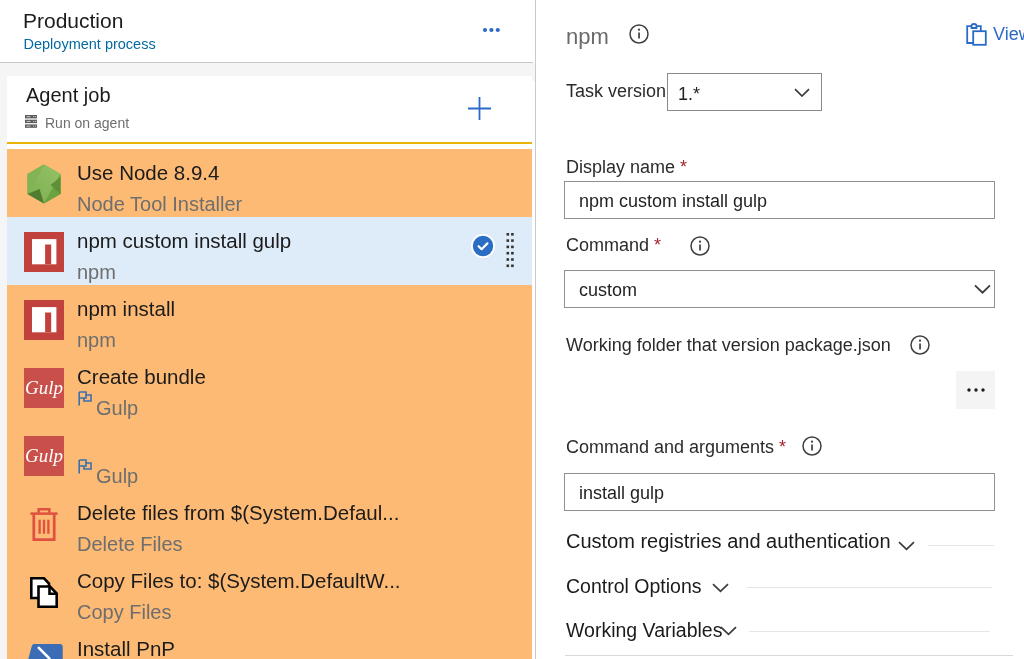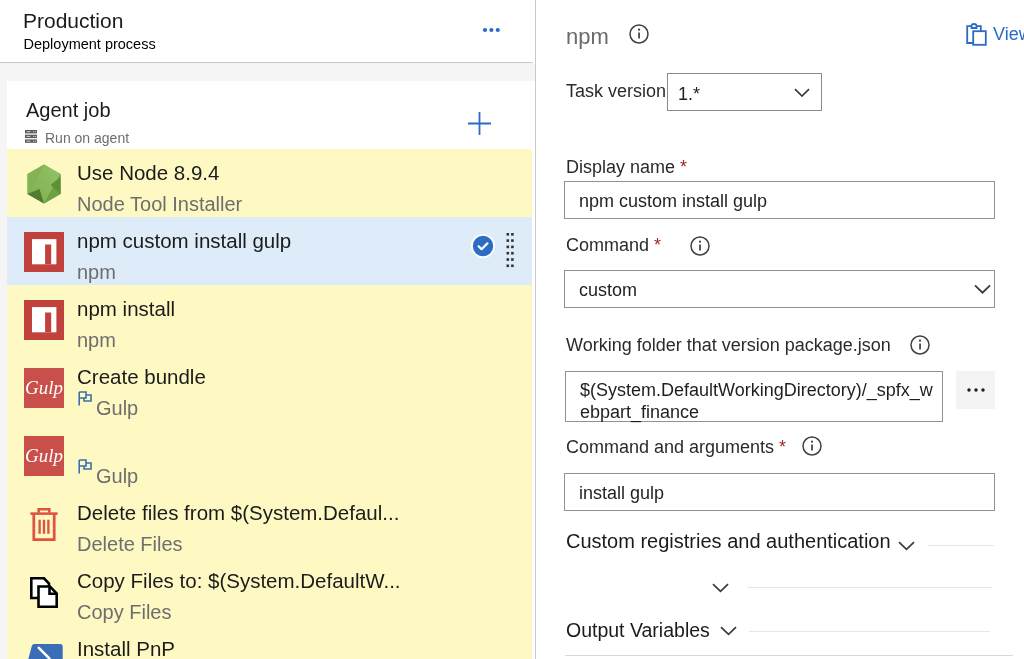--- a/index.html
+++ b/index.html
@@ -5,21 +5,21 @@
   * { margin:0; padding:0; box-sizing:border-box; }
   html,body { width:1024px; height:659px; overflow:hidden; background:#fff;
     font-family:"Liberation Sans", sans-serif; }
   #page { position:relative; width:1024px; height:659px; background:#fff; }
   .abs { position:absolute; }
   
   #left { position:absolute; left:0; top:0; width:534.5px; height:659px; background:#fff;text-decoration:underline; }
   #lhead { position:absolute; left:0; top:0; width:533px; height:63px; background:#fff; border-bottom:1px solid #c9c9c9; }
   .card { position:absolute; left:7px; width:525px; background:#fff; }
   .t20 { font-size:20px; color:#1b1b1b; }
-  .row { position:absolute; left:7px; width:525px; height:68px; background:#fef9c3; }
+  .row { position:absolute; left:7px; width:525px; height:68px; background:#fdba74; }
   .row.sel { background:#deecf9; }
   .ricon { position:absolute; left:17px; top:15px; }
   .rtitle { position:absolute; left:70px; top:11.5px; font-size:20.5px; color:#1b1b1b; white-space:nowrap; }
   .rsub { position:absolute; left:70px; top:44px; font-size:20px; color:#6e6e6e; white-space:nowrap; }
   
   #right { position:absolute; left:535px; top:0; width:489px; height:659px; background:#fff; }
   .lbl { position:absolute; font-size:18px; color:#2b2b2b; white-space:nowrap;text-align:center; }
   .red { color:#a4262c; }
   .inp { position:absolute; border:1px solid #919191; background:#fff; font-size:18px; color:#201f1e; }
   .inp span { position:absolute; left:14px; }
@@ -28,29 +28,29 @@
 </style>
 </head>
 <body>
 <div id="page">
 
   <div id="left">
     <div class="abs" style="left:0; top:63px; width:534.5px; height:18px; background:#f5f5f5;"></div>
     <div class="abs" style="left:0; top:81px; width:7px; height:578px; background:#f5f5f5;"></div>
     <div id="lhead">
       <div class="abs" style="left:23px; top:9px; font-size:21px; color:#1b1b1b;">Production</div>
-      <div class="abs" style="left:23.5px; top:35.5px; font-size:14.5px; color:#000000;">Deployment process</div>
+      <div class="abs" style="left:23.5px; top:35.5px; font-size:14.5px; color:#0369a1;">Deployment process</div>
       <svg class="abs" style="left:481px; top:26px;" width="21" height="8" viewBox="0 0 21 8">
         <circle cx="4" cy="4" r="2.1" fill="#2b6bc8"></circle>
           <circle cx="10.4" cy="4" r="2.1" fill="#2b6bc8"></circle>
           <circle cx="16.8" cy="4" r="2.1" fill="#2b6bc8"></circle>
       </svg>
     </div>
 
-    <div class="card" style="top:91px; height:68px; border-bottom:2px solid #0c4a6e;">
+    <div class="card" style="top:76px; height:68px; border-bottom:2px solid #eab308;">
       <div class="abs t20" style="left:19px; top:8px;">Agent job</div>
       <svg class="abs" style="left:18px; top:39px;" width="12" height="13" viewBox="0 0 12 13">
         <g fill="#5a5a5a">
           <rect x="0" y="0" width="12" height="3.4"></rect>
             <rect x="0" y="4.7" width="12" height="3.4"></rect>
             <rect x="0" y="9.4" width="12" height="3.4"></rect>
         </g>
         <g fill="#cfcfcf">
           <rect x="1.5" y="1.2" width="4" height="1"></rect>
             <rect x="1.5" y="5.9" width="4" height="1"></rect>
@@ -234,23 +234,20 @@
         <path d="M1 1.3 L8.5 8.7 L16 1.3" stroke="#3b3b3b" stroke-width="1.8" fill="none"></path>
       </svg>
     </div>
 
     <div class="lbl" style="left:31px; top:335px;">Working folder that version package.json</div>
     <svg class="abs" style="left:375px; top:335px;" width="20" height="20" viewBox="0 0 20 20">
       <circle cx="10" cy="10" r="9" stroke="#404040" stroke-width="1.5" fill="none"></circle>
       <rect x="9.2" y="8.5" width="1.7" height="6" fill="#404040"></rect>
       <circle cx="10" cy="5.7" r="1.1" fill="#404040"></circle>
     </svg>
-    <div class="inp" style="left:30px; top:371px; width:378px; height:51px; line-height:22px;">
-      <div style="position:absolute; left:14px; top:7px; width:360px; word-break:break-all;">$(System.DefaultWorkingDirectory)/_spfx_webpart_finance</div>
-    </div>
     <div class="abs" style="left:421px; top:371px; width:39px; height:38px; background:#f4f4f4;">
       <svg class="abs" style="left:11px; top:17px;" width="18" height="4" viewBox="0 0 18 4">
         <circle cx="2" cy="2" r="1.7" fill="#1b1b1b"></circle>
           <circle cx="9" cy="2" r="1.7" fill="#1b1b1b"></circle>
           <circle cx="16" cy="2" r="1.7" fill="#1b1b1b"></circle>
       </svg>
     </div>
 
     <div class="lbl" style="left:31px; top:437px;">Command and arguments <span class="red">*</span></div>
     <svg class="abs" style="left:267px; top:436px;" width="20" height="20" viewBox="0 0 20 20">
@@ -261,26 +258,27 @@
     <div class="inp" style="left:29px; top:473px; width:431px; height:38px;">
       <span style="top:9px;">install gulp</span>
     </div>
 
     <div class="sect" style="left:31px; top:530px; font-size:20px;">Custom registries and authentication</div>
     <svg class="abs" style="left:362.5px; top:541px;" width="17" height="10" viewBox="0 0 17 10">
       <path d="M1 1.2 L8.5 8.4 L16 1.2" stroke="#3b3b3b" stroke-width="1.7" fill="none"></path>
     </svg>
     <div class="hline" style="left:393px; top:545px; width:66px;"></div>
 
+    <div class="sect" style="left:31px; top:575px;">Control Options</div>
     <svg class="abs" style="left:176.5px; top:582.5px;" width="17" height="10" viewBox="0 0 17 10">
       <path d="M1 1.2 L8.5 8.4 L16 1.2" stroke="#3b3b3b" stroke-width="1.7" fill="none"></path>
     </svg>
     <div class="hline" style="left:212px; top:587px; width:245px;"></div>
 
-    <div class="sect" style="left:31px; top:618.5px;">Output Variables</div>
+    <div class="sect" style="left:31px; top:618.5px;">Working Variables</div>
     <svg class="abs" style="left:185px; top:626px;" width="17" height="10" viewBox="0 0 17 10">
       <path d="M1 1.2 L8.5 8.4 L16 1.2" stroke="#3b3b3b" stroke-width="1.7" fill="none"></path>
     </svg>
     <div class="hline" style="left:214px; top:631px; width:241px;"></div>
 
     <div class="hline" style="left:30px; top:655px; width:448px; background:#d9d9d9;"></div>
   </div>
 </div>
 
 </body></html>

